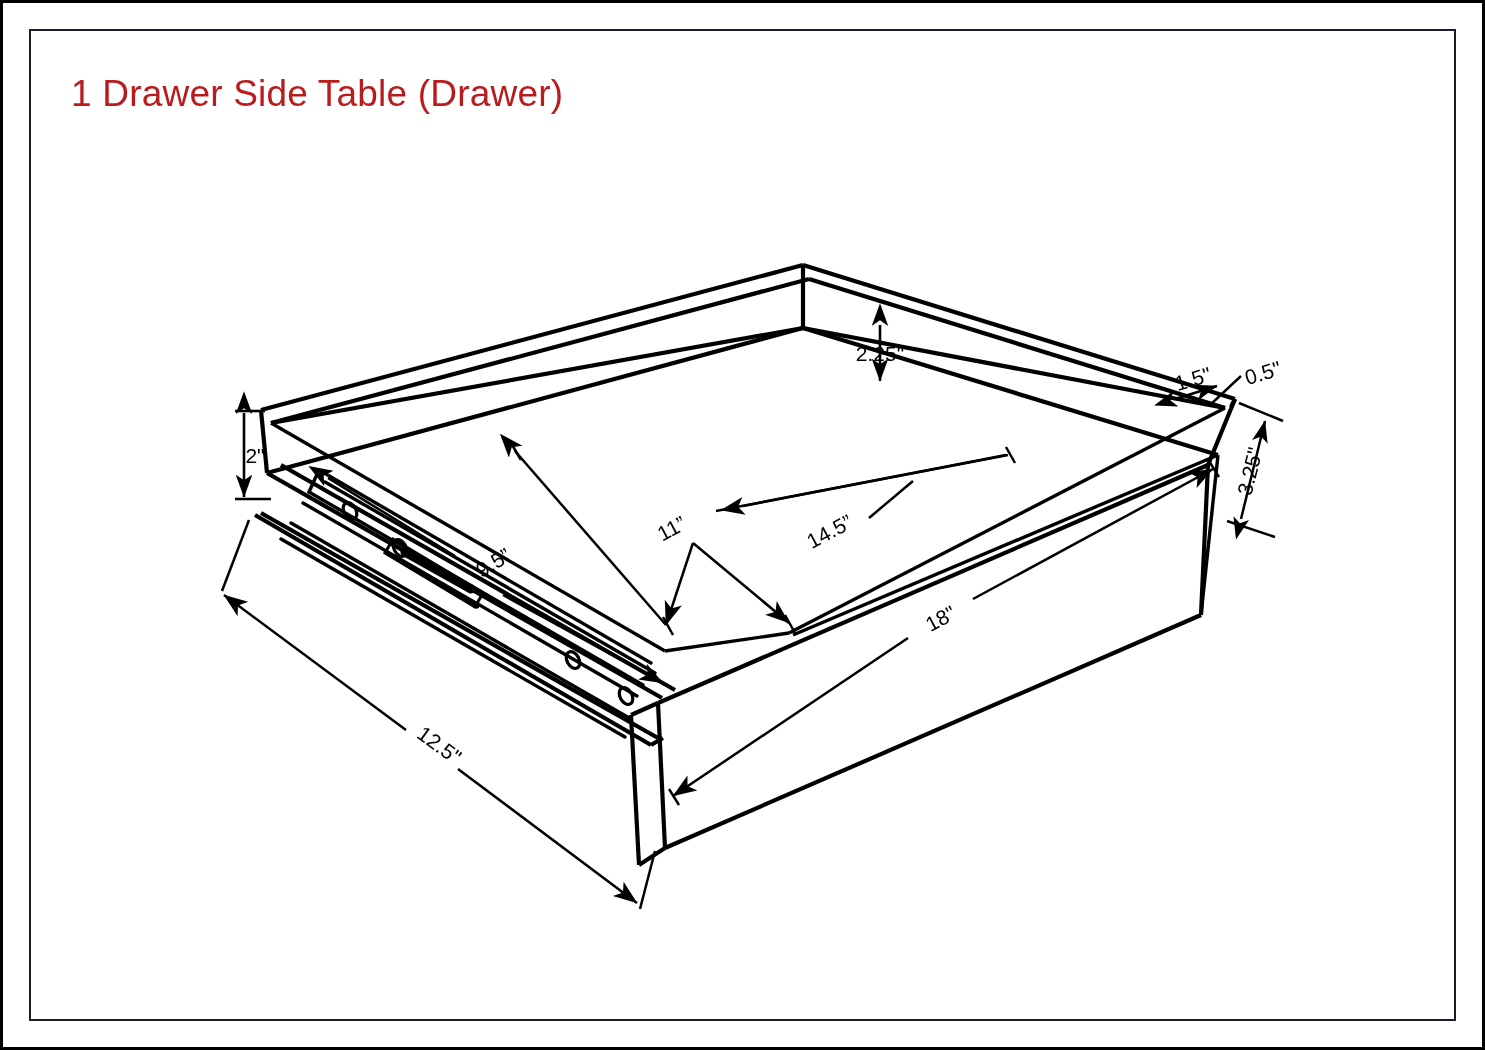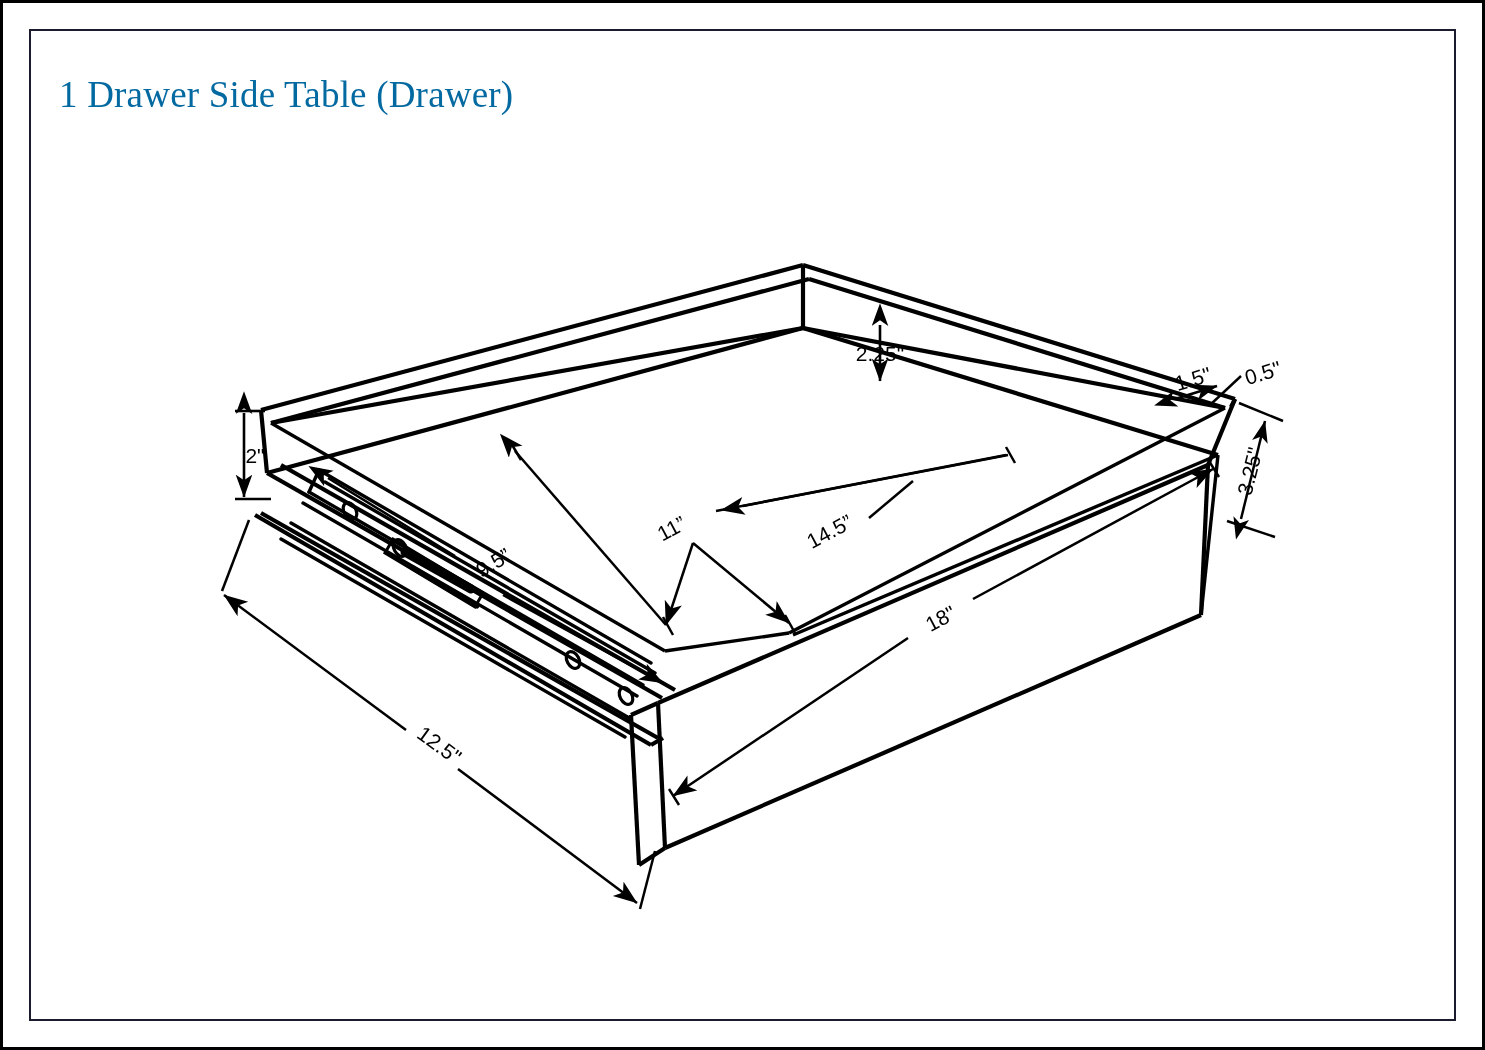--- a/index.html
+++ b/index.html
@@ -26,28 +26,27 @@
     left: 26px;
     top: 26px;
     width: 1427px;
     height: 992px;
     box-sizing: border-box;
     border: 2px solid #1b1b2e;
     background: #ffffff;
   }
   #drawing-title {
     position: absolute;
-    left: 56px;
+    left: 68px;
     top: 70px;
     font-size: 37px;
     font-weight: 400;
-    color: #0369a1;
+    color: #b91c1c;
     letter-spacing: 0.2px;
     white-space: nowrap;
-    font-family: Liberation Serif, serif;
   }
   #figure-svg {
     position: absolute;
     left: 0;
     top: 0;
     width: 1485px;
     height: 1050px;
   }
   .dimtext {
     font-family: "Liberation Sans", sans-serif;

